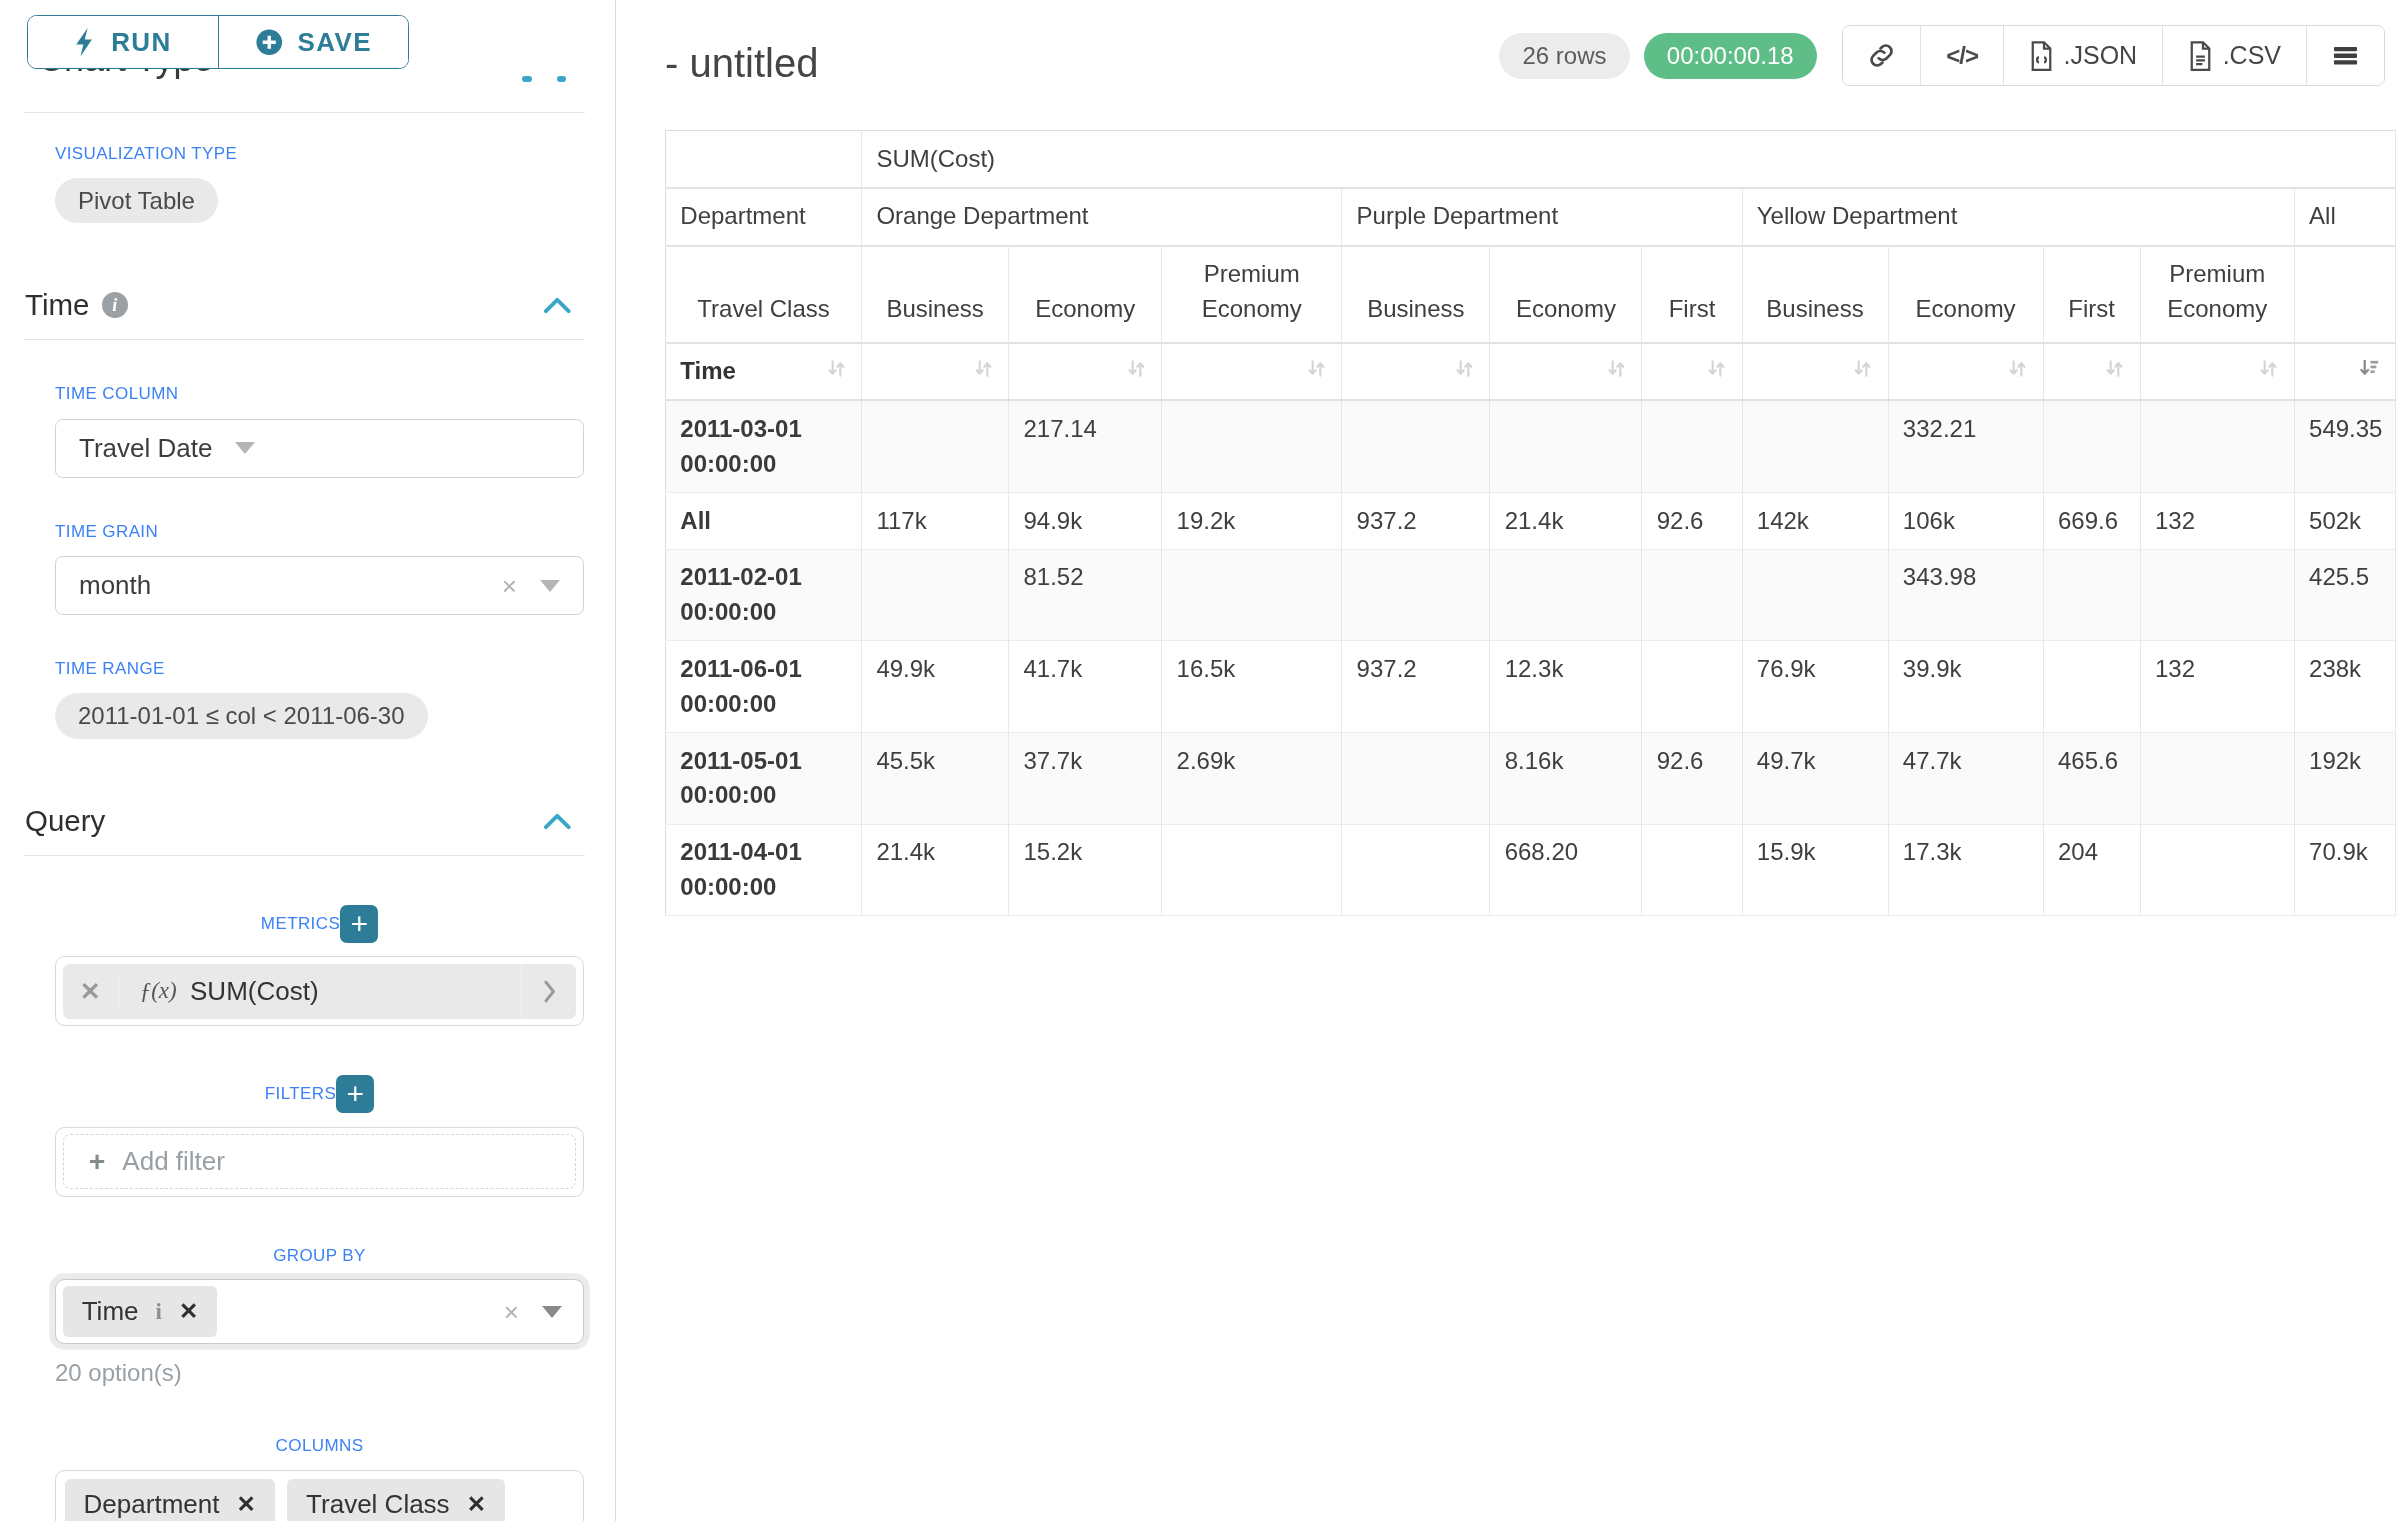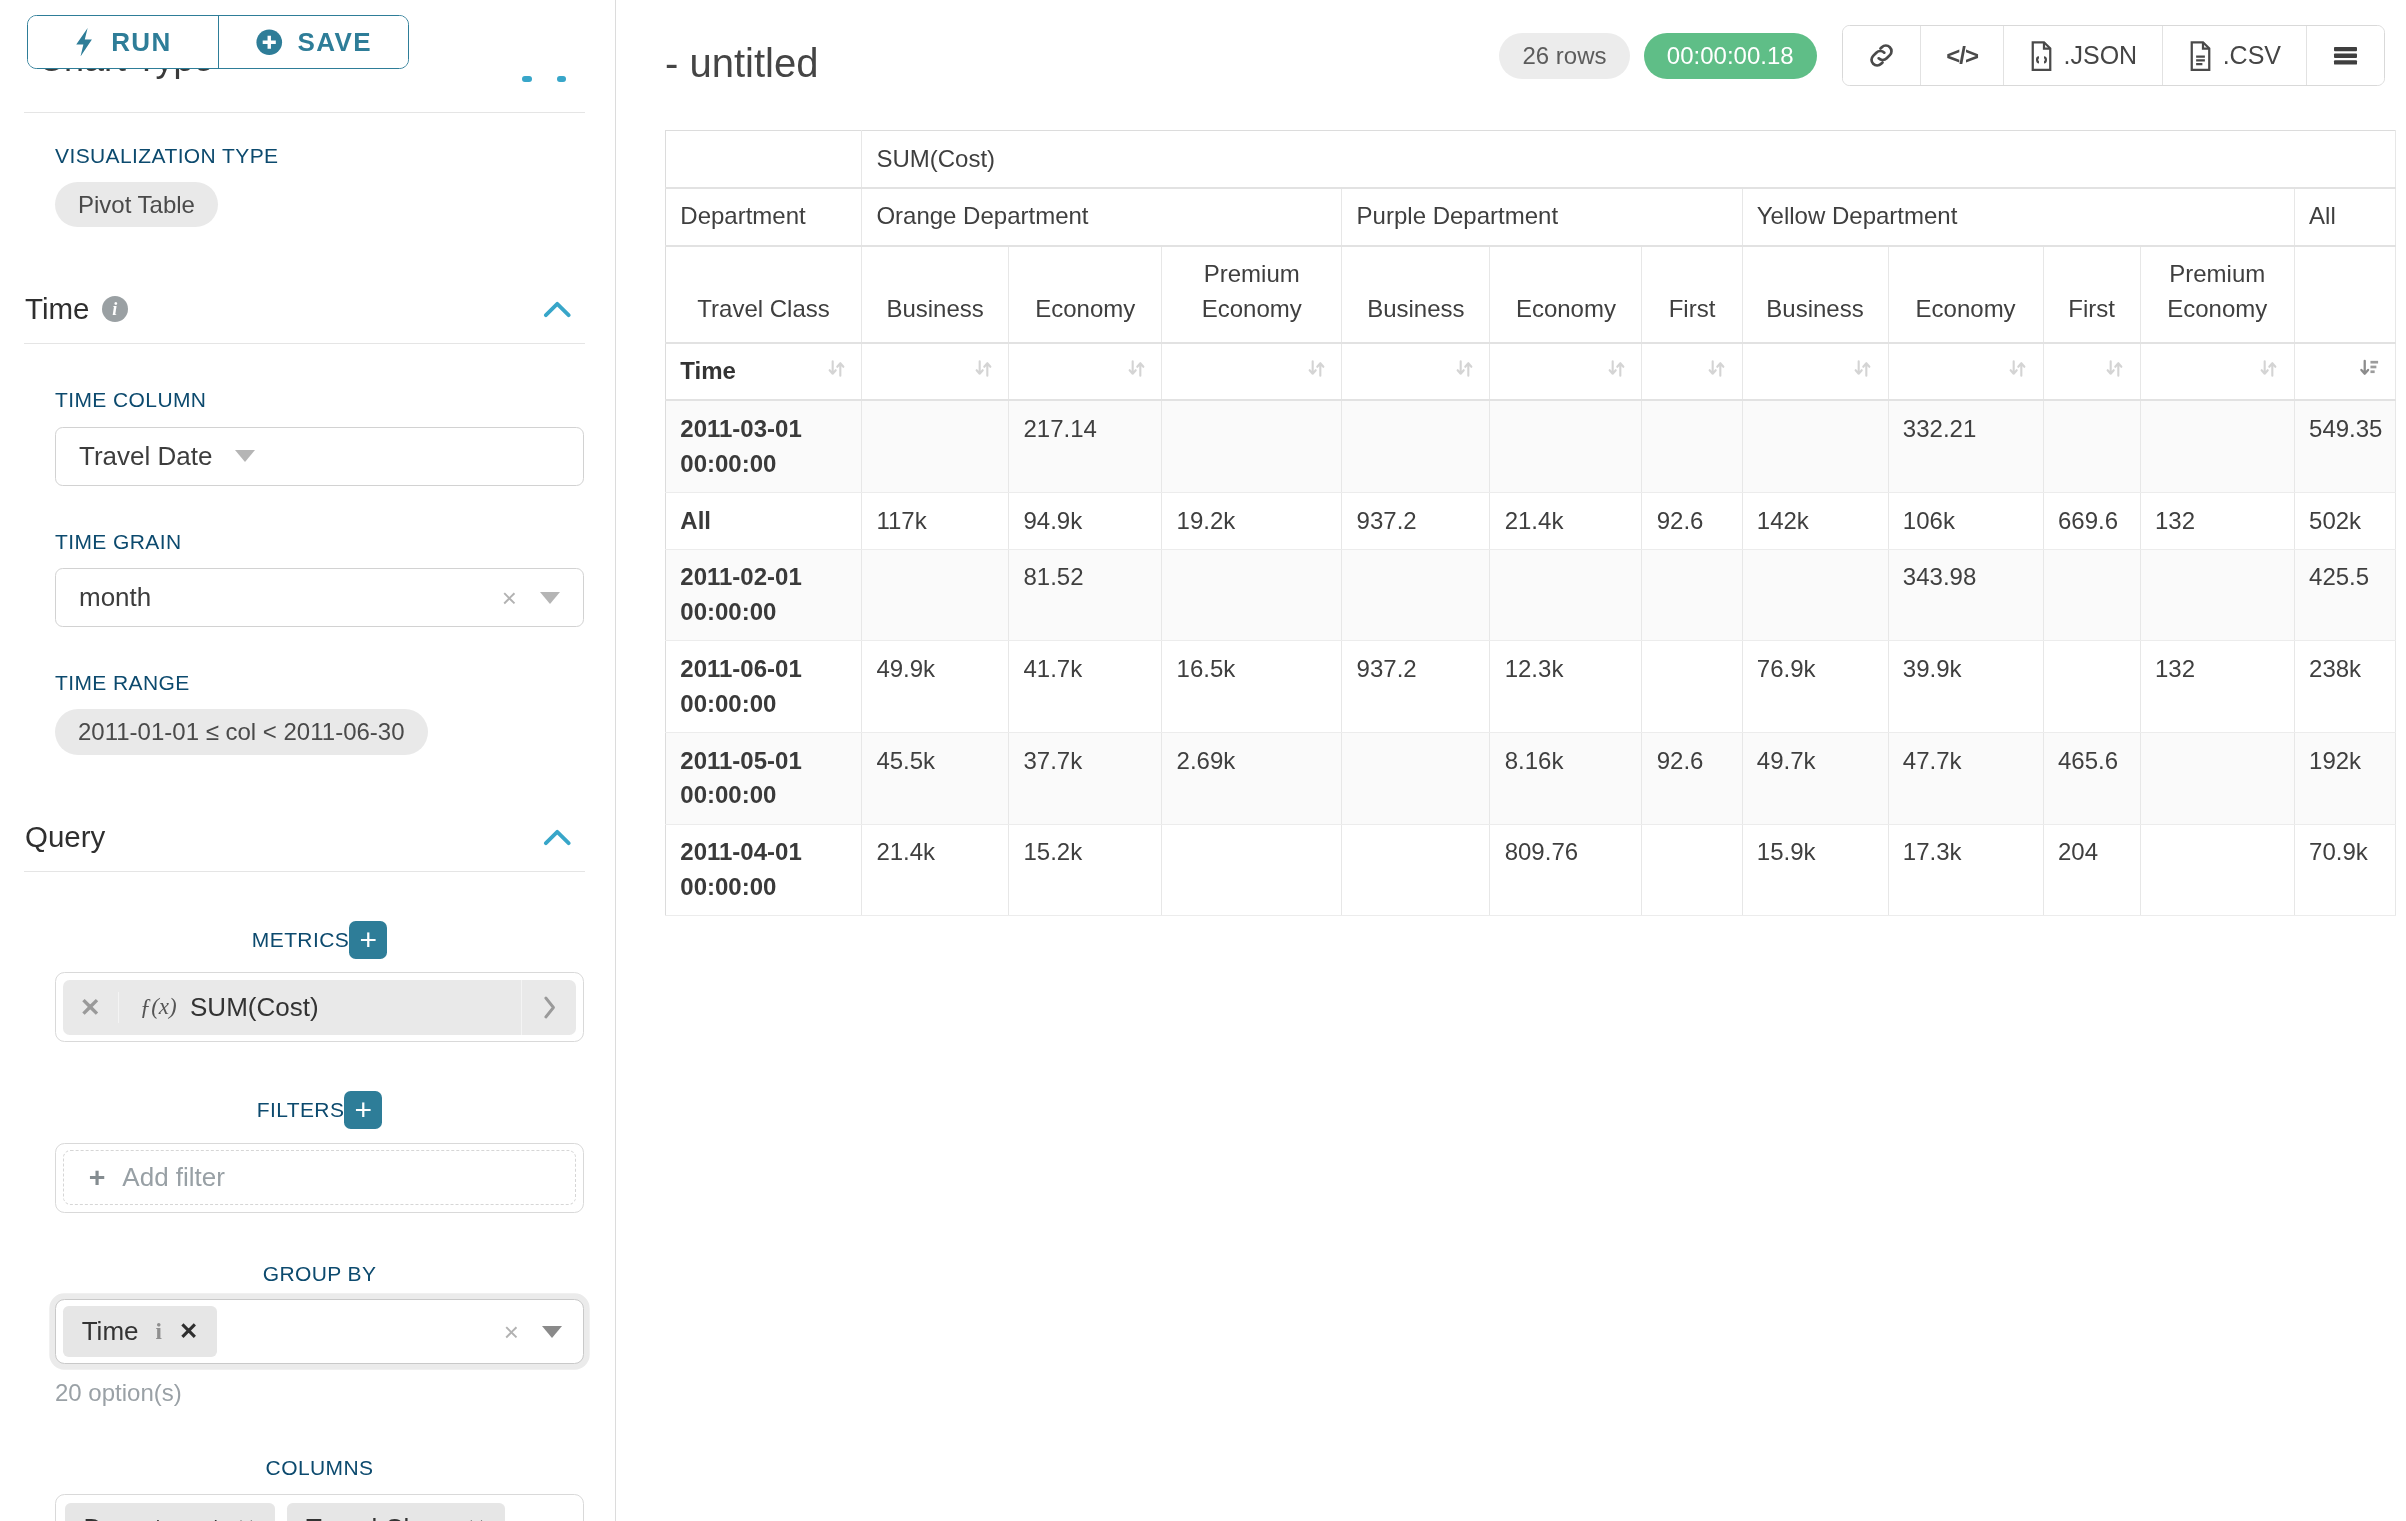--- a/index.html
+++ b/index.html
@@ -16,21 +16,21 @@
   .chev-tips { position:absolute; top:76px; right:49px; z-index:1; display:flex; gap:25px; }
   .chev-tips i { display:block; width:9.5px; height:5.7px; border-radius:2.9px; background:#38a6c9; }
   .btn-row { position:absolute; top:15px; left:27px; z-index:2; display:flex;
     width:382px; height:54px; background:#fff; border:1.9px solid #2e7d98; border-radius:9.5px; overflow:hidden; }
   .btn-row button { flex:1; display:flex; align-items:center; justify-content:center; gap:14.3px;
     background:#fff; border:none; cursor:pointer; color:#2e7d98; font-family:inherit;
     font-size:26px; font-weight:700; letter-spacing:1.4px; }
   .btn-row button + button { border-left:1.9px solid #2e7d98; }
   .top-divider { position:absolute; top:112px; left:24px; right:30px; border-top:1px solid #e5e5e5; }
 
-  .ctl-label { display:block; font-size:21px; color:#0c4a6e; letter-spacing:0.4px; margin-bottom:14.3px; }
+  .ctl-label { display:block; font-size:17px; color:#3b82f6; letter-spacing:0.4px; margin-bottom:14.3px; }
   .viz-block { margin:30px 0 0 55px; }
   .pill { display:inline-flex; align-items:center; background:#e9e9e9; border-radius:950px;
     padding:8.6px 23px; font-size:24px; color:#4a4a4a; }
 
   .panel-section { margin-top:65px; }
   .sec-head { display:flex; align-items:center; margin:0 44px 0 25px; }
   .sec-title { font-size:29.5px; font-weight:400; color:#2f2f2f; }
   .info-dot { width:26px; height:26px; border-radius:50%; background:#9aa0a3; color:#fff;
     font-size:18px; font-weight:700; display:flex; align-items:center; justify-content:center;
     margin-left:12.4px; font-family:"Liberation Serif", serif; font-style:italic; }
@@ -515,21 +515,21 @@
               <td>465.6</td>
               <td></td>
               <td>192k</td>
             </tr>
             <tr class="even">
               <th>2011-04-01 00:00:00</th>
               <td>21.4k</td>
               <td>15.2k</td>
               <td></td>
               <td></td>
-              <td>809.76</td>
+              <td>668.20</td>
               <td></td>
               <td>15.9k</td>
               <td>17.3k</td>
               <td>204</td>
               <td></td>
               <td>70.9k</td>
             </tr>
           </tbody>
         </table>
     </div>

